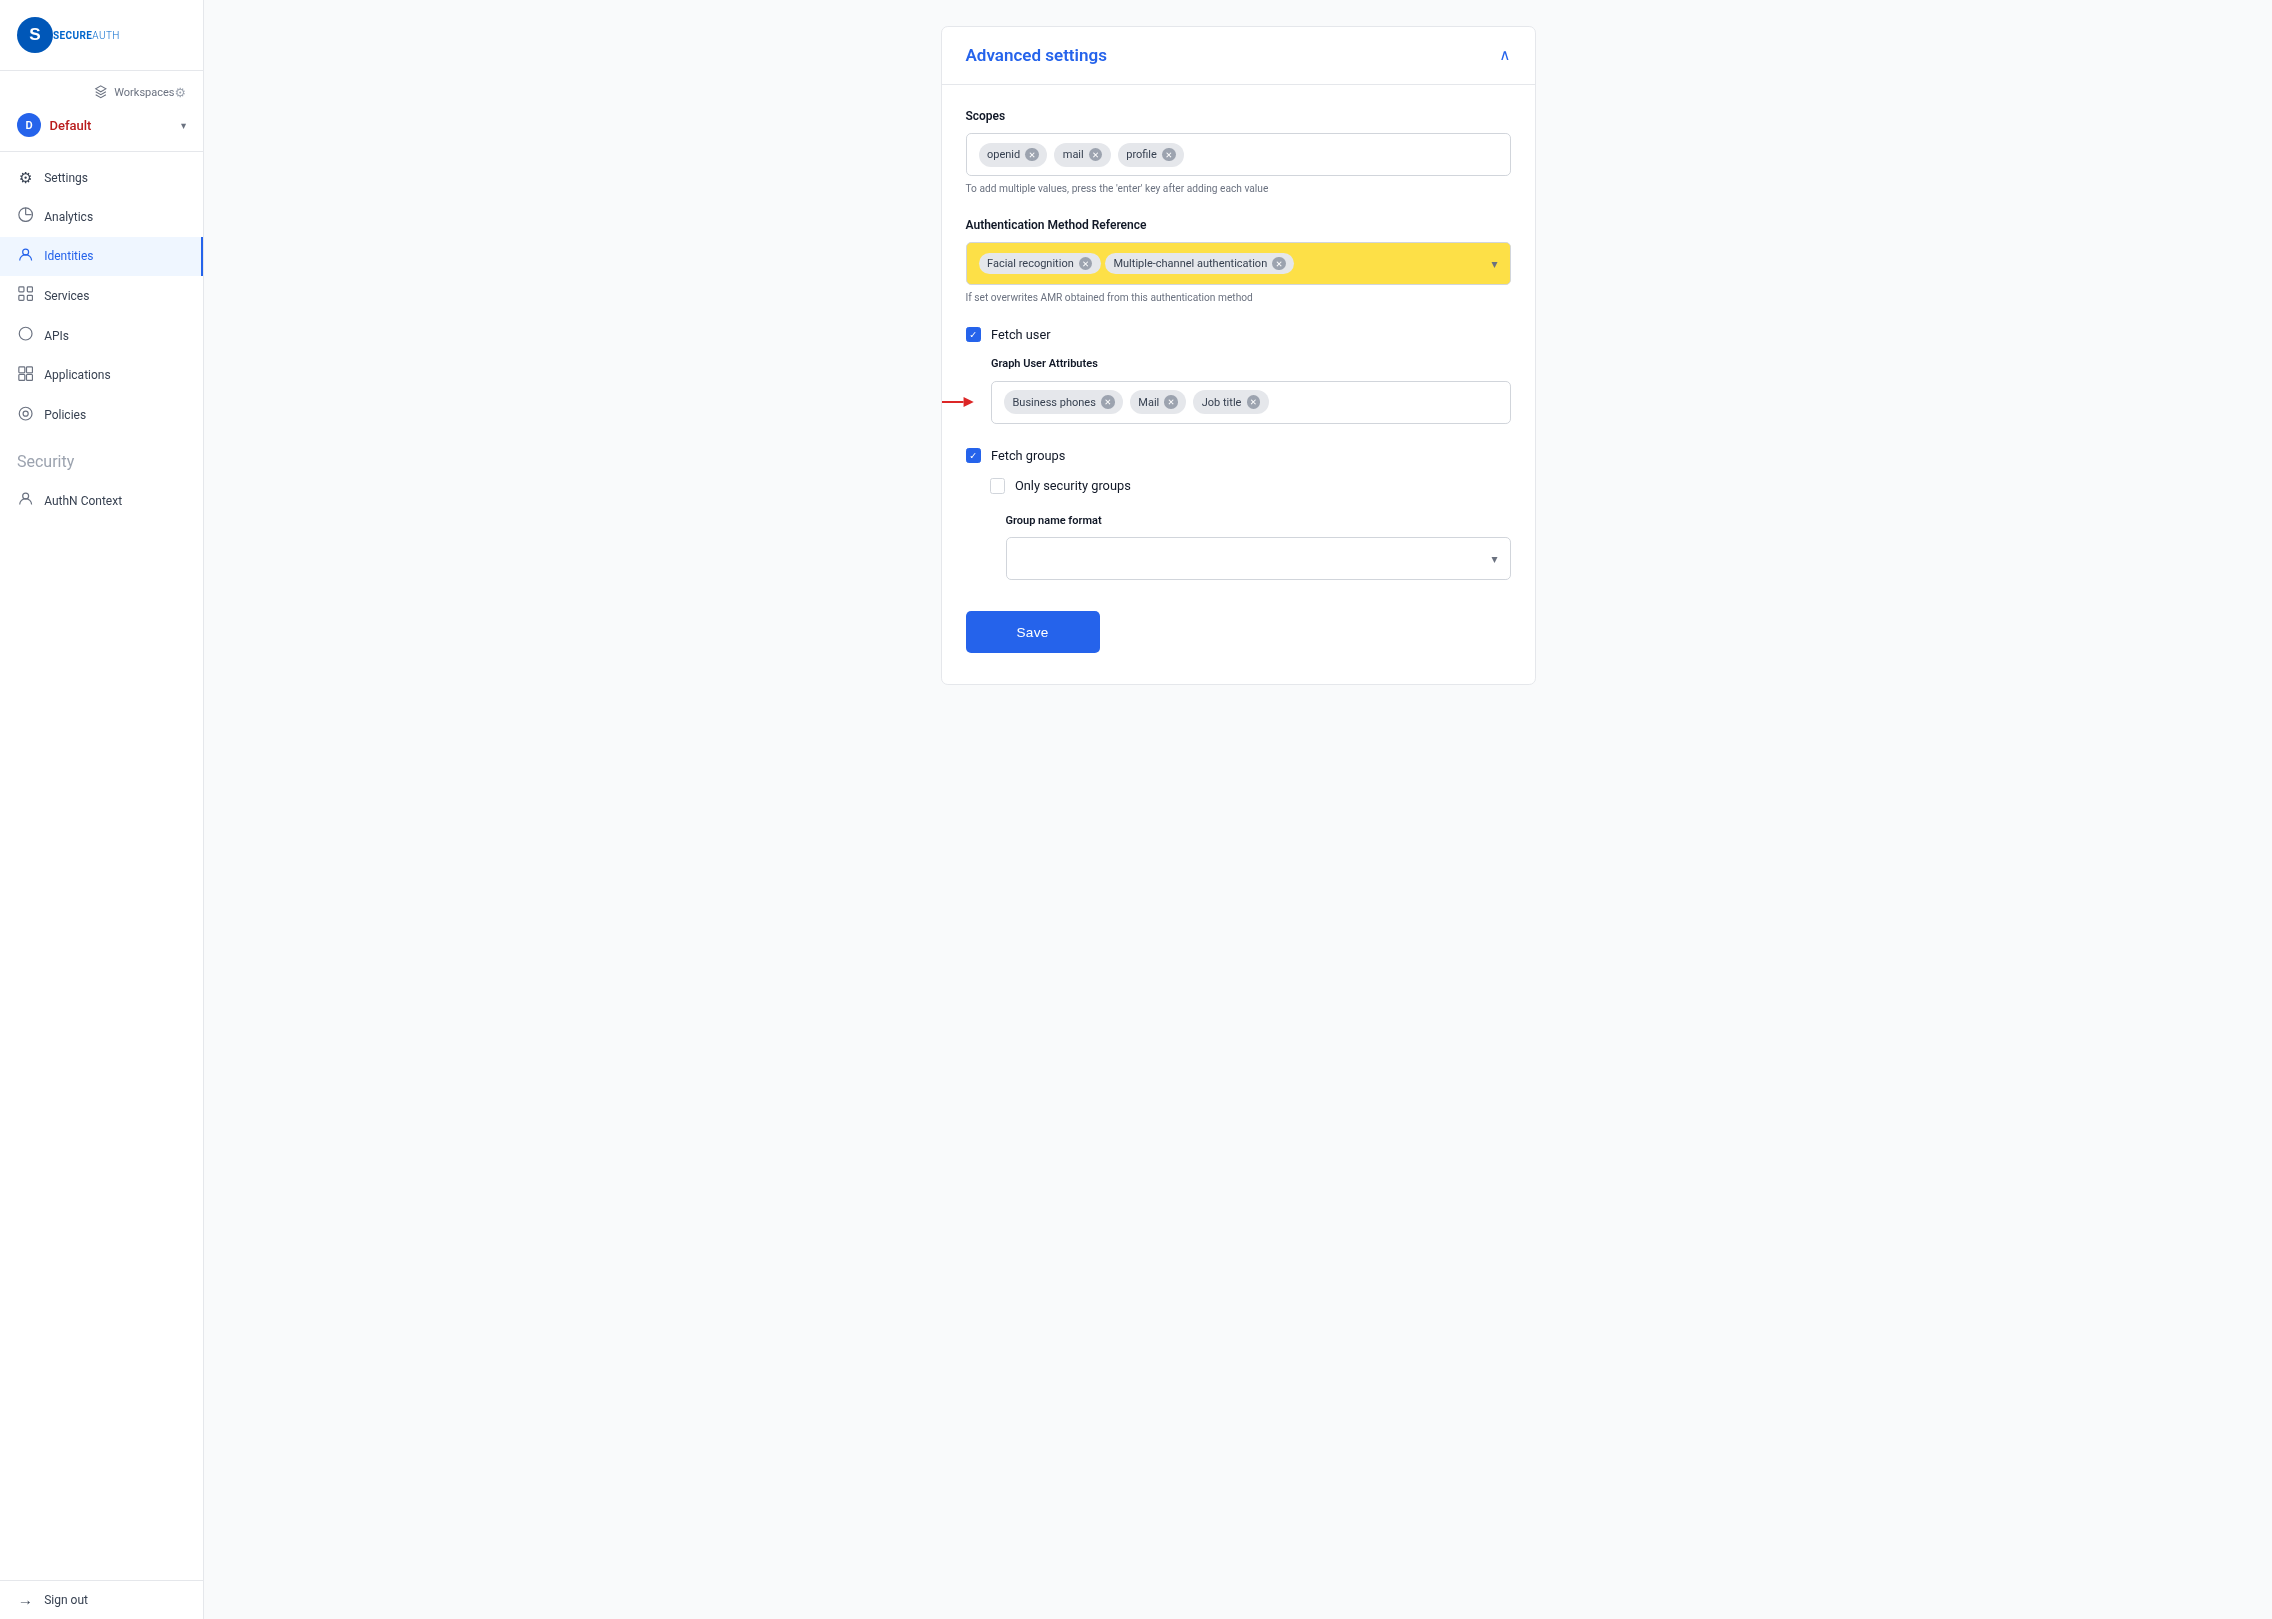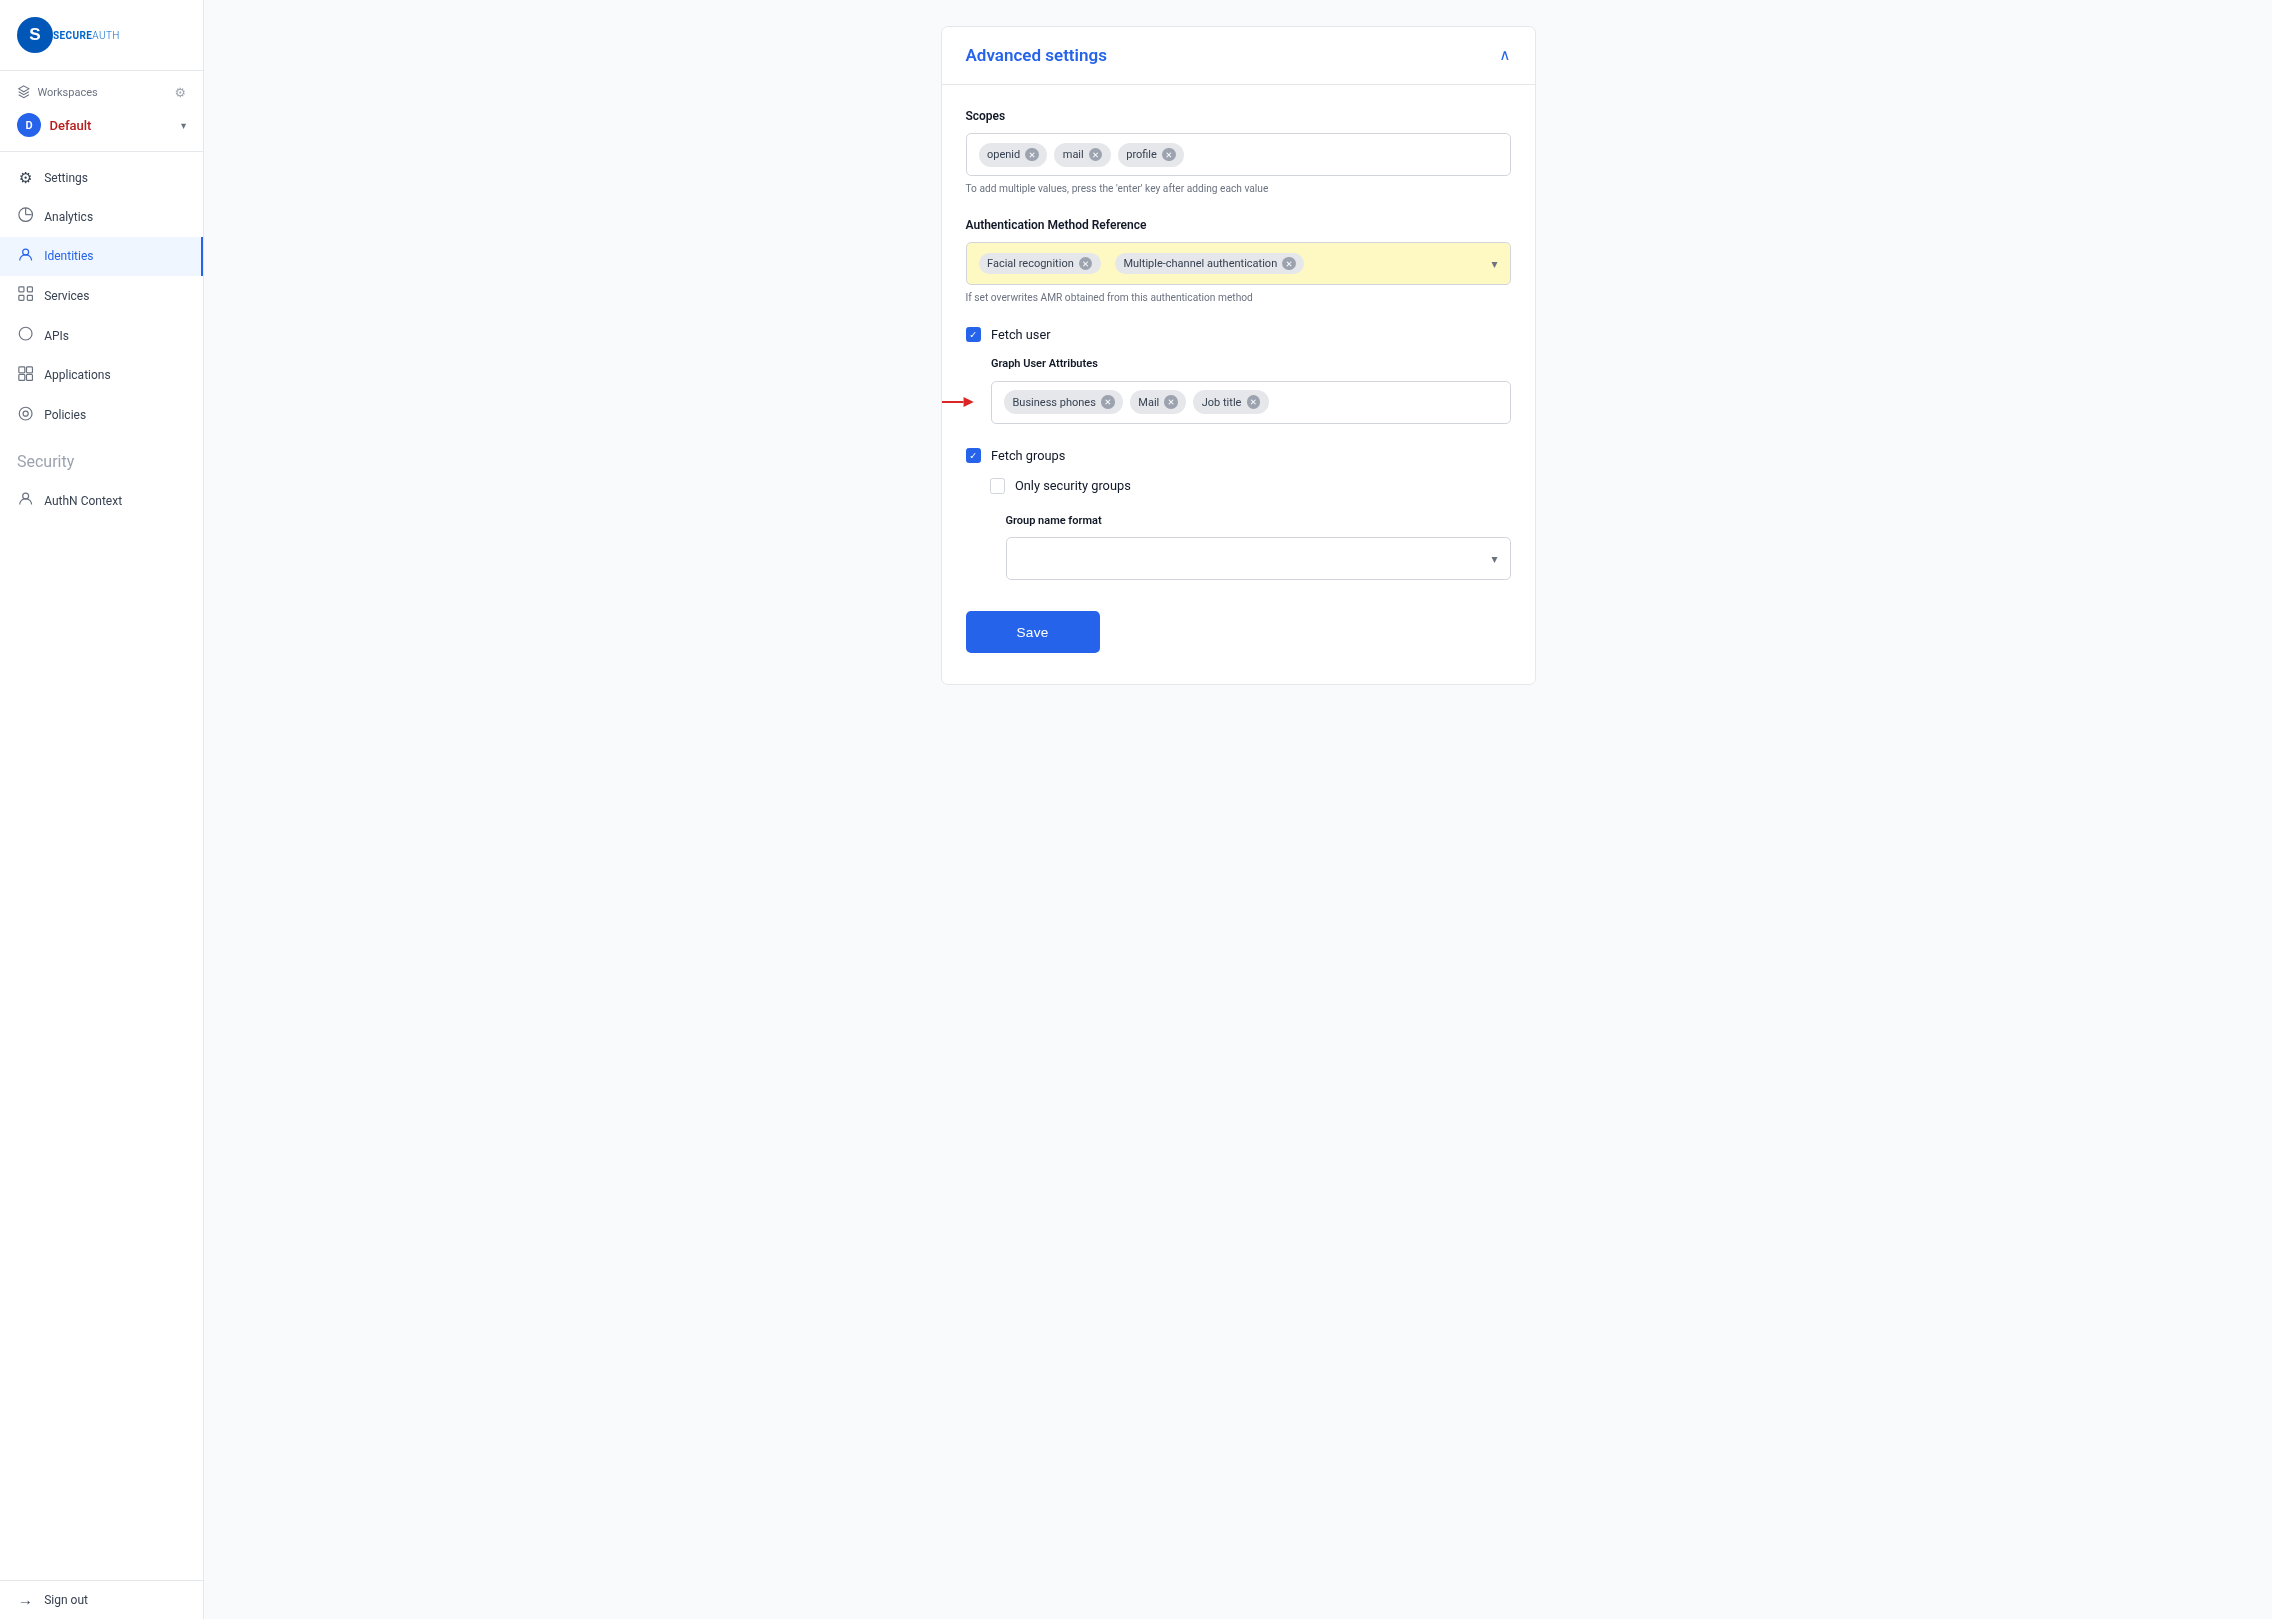--- a/index.html
+++ b/index.html
@@ -30,22 +30,21 @@
       color: #1a1a2e;
       letter-spacing: 0.4px;
     }
 
     .logo-text span { color: #0066cc; }
 
     .workspace-section {
       padding: 13.6px 17px 6.8px;
       display: flex;
       align-items: center;
-      justify-content: space-between;
-      gap: 24px;
+      justify-content: flex-end;
     }
 
     .workspace-label {
       font-size: 11px;
       color: #6b7280;
       display: flex;
       align-items: center;
       gap: 6.8px;
     }
 
@@ -209,24 +208,24 @@
 
     .section-divider { margin-bottom: 17px; }
 
     
     .amr-input {
       border: 0.9px solid #d1d5db;
       border-radius: 5.1px;
       padding: 9px 12px;
       display: flex;
       flex-wrap: wrap;
-      gap: 14px;
+      gap: 4px;
       align-items: center;
       min-height: 43px;
-      background: #fef9c3;
+      background: #fde047;
       position: relative;
     }
 
     .amr-dropdown-arrow {
       margin-left: auto;
       color: #6b7280;
       font-size: 12px;
       cursor: pointer;
     }
 

